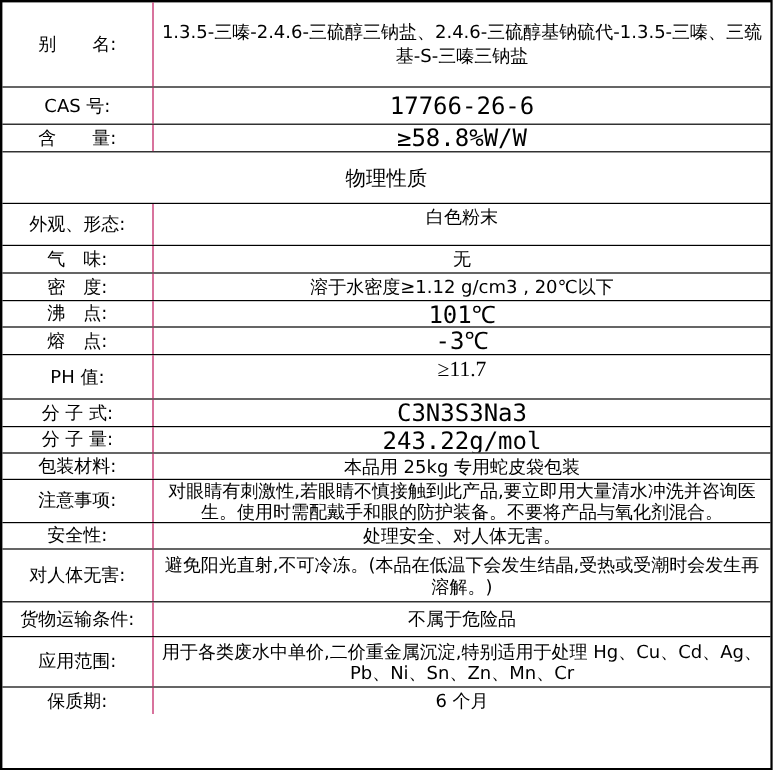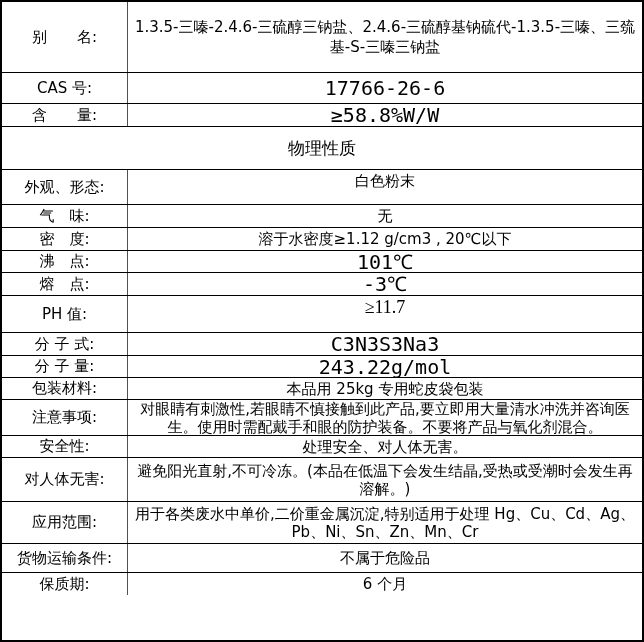--- a/index.html
+++ b/index.html
@@ -123,28 +123,28 @@
   <div class="row" style="height:22px">
     <div class="cell-label">安全性:</div>
     <div class="cell-value">处理安全、对人体无害。</div>
   </div>
 
   <div class="row wrap2" style="height:44px">
     <div class="cell-label">对人体无害:</div>
     <div class="cell-value">避免阳光直射,不可冷冻。(本品在低温下会发生结晶,受热或受潮时会发生再溶解。)</div>
   </div>
 
+  <div class="row" style="height:29px">
+    <div class="cell-label">货物运输条件:</div>
+    <div class="cell-value">不属于危险品</div>
+  </div>
+
   <div class="row wrap2" style="height:42px">
     <div class="cell-label">应用范围:</div>
     <div class="cell-value">用于各类废水中单价,二价重金属沉淀,特别适用于处理 Hg、Cu、Cd、Ag、Pb、Ni、Sn、Zn、Mn、Cr</div>
-  </div>
-
-  <div class="row" style="height:29px">
-    <div class="cell-label">货物运输条件:</div>
-    <div class="cell-value">不属于危险品</div>
   </div>
 
   <div class="row" style="height:22px">
     <div class="cell-label">保质期:</div>
     <div class="cell-value">6 个月</div>
   </div>
 
 </div>
 
 </body></html>

